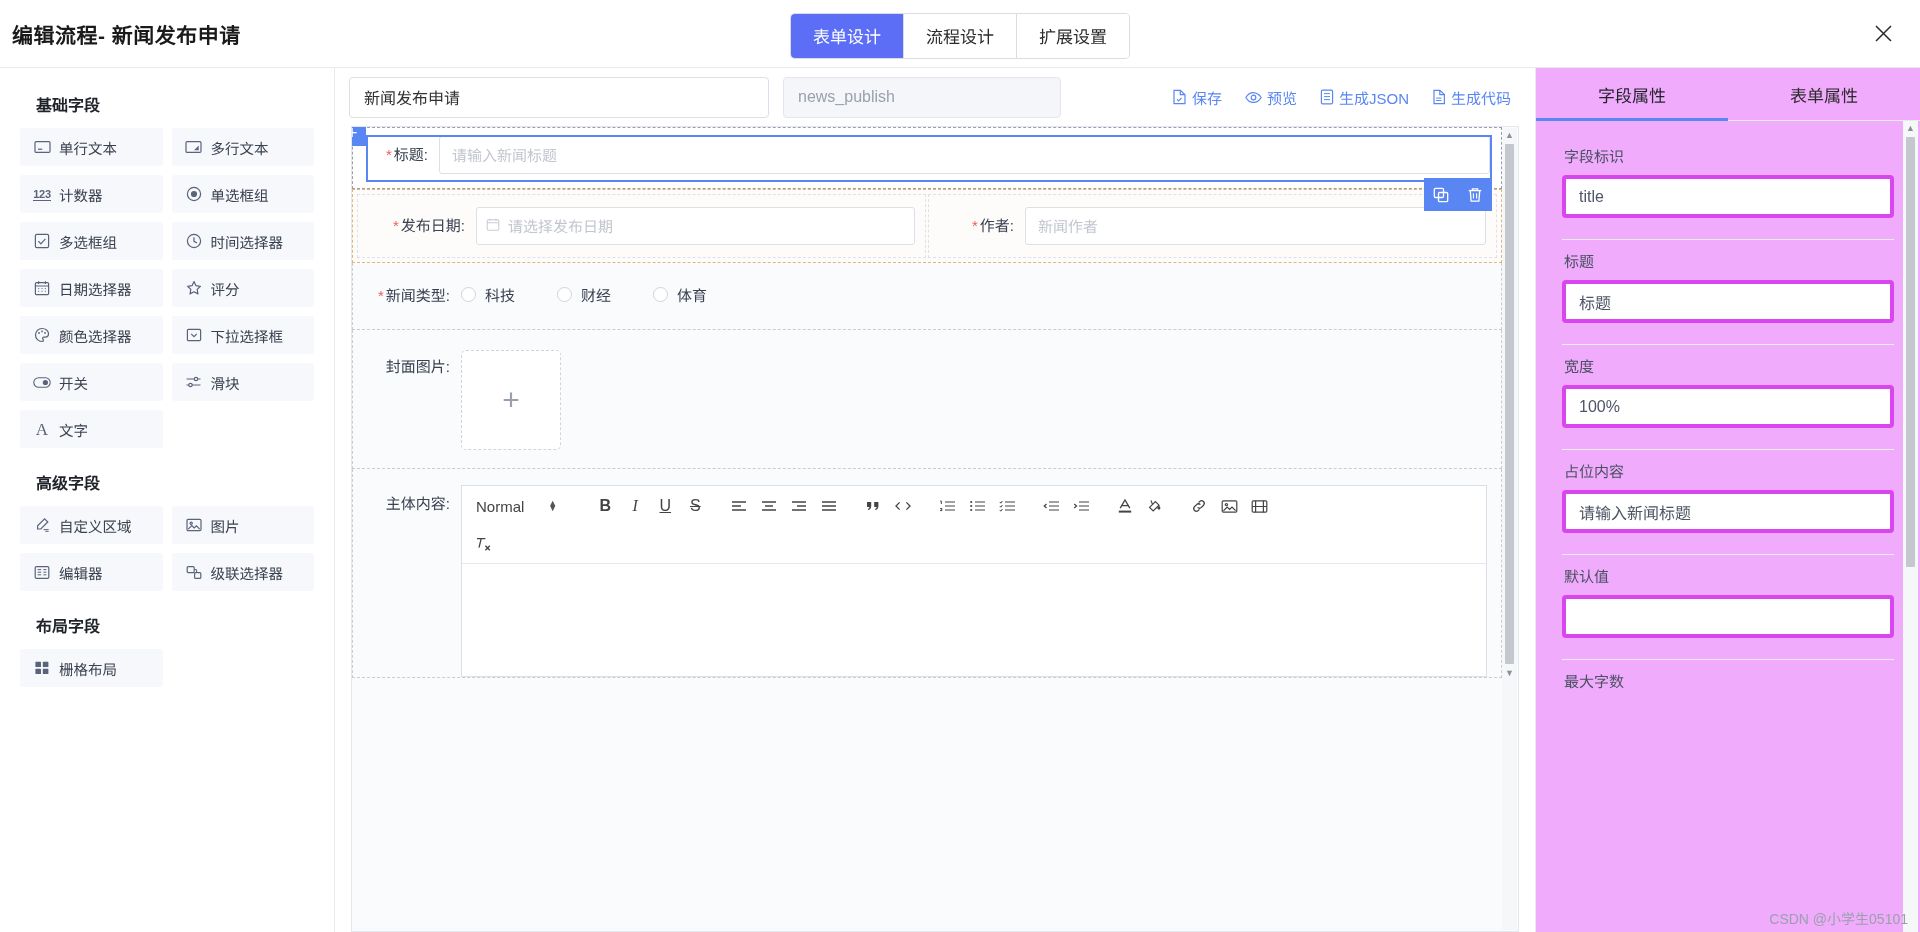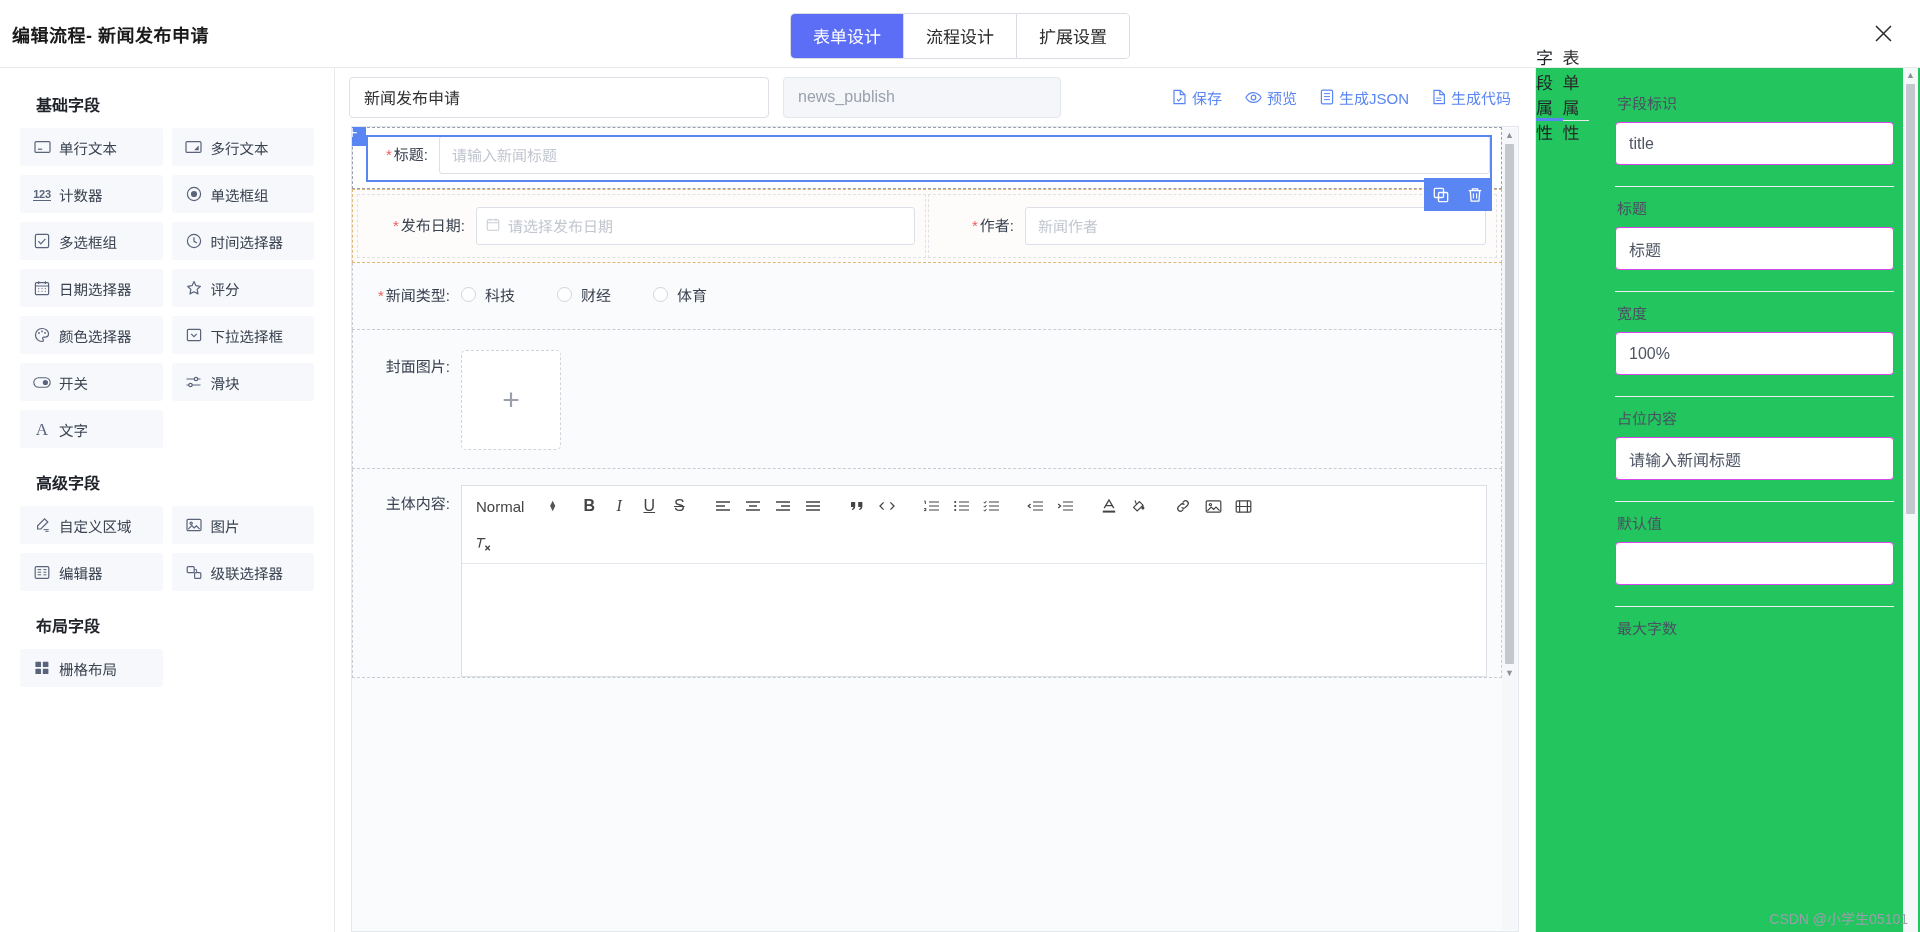--- a/index.html
+++ b/index.html
@@ -19,21 +19,21 @@
     height: 68px;
     background: #ffffff;
     border-bottom: 1px solid #e8eaec;
     display: flex;
     align-items: center;
   }
   #window-title {
     position: absolute;
     left: 12px; top: 50%;
     transform: translateY(-50%);
-    font-size: 18px;
+    font-size: 21px;
     font-weight: 700;
     color: #1a1a1a;
     letter-spacing: .5px;
     white-space: nowrap;
   }
   #tabgroup {
     position: absolute;
     left: 50%;
     transform: translateX(-50%);
     top: 50%;
@@ -365,21 +365,21 @@
     color: #444; cursor: pointer;
     font-size: 15px;
     margin-right: 2px;
   }
   .tb-item svg { display:block; }
   .tb-gap { width: 14px; }
   .tb-select {
     display: flex; align-items: center;
     height: 26px; padding: 0 4px 0 6px;
     font-size: 15px; color: #444; cursor: pointer;
-    margin-right: 0;
+    margin-right: 16px;
     gap: 24px;
   }
   .tb-updown { display:flex; flex-direction:column; line-height:5px; font-size:9px; color:#555;}
   .editor-body { height: 112px; background:#fff; }
 
   
   #canvas-scroll {
     position: absolute;
     right: 1px; top: 1px; bottom: 1px;
     width: 15px;
@@ -396,24 +396,24 @@
     margin: 2px 0;
     background: #c4c7cd;
     border-radius: 1px;
     max-height: 520px;
   }
 
   
   #props {
     width: 385px;
     flex: 0 0 385px;
-    background: #22c55e;
+    background: #f0abfc;
     border-left: 1px solid #e8eaec;
     display: flex;
-    flex-direction: row;
+    flex-direction: column;
   }
   #props-tabs {
     display: flex;
     height: 53px;
     flex: 0 0 53px;
     border-bottom: 1px solid #e8eaec;
   }
   .ptab {
     flex: 1 1 50%;
     display: flex; align-items: center; justify-content: center;
@@ -438,21 +438,21 @@
   }
   .prop-field { padding-bottom: 6px; }
   .prop-label {
     font-size: 15px;
     color: #4a5162;
     margin: 10px 0 9px 2px;
   }
   .prop-input {
     width: 100%;
     height: 43px;
-    border: 1px solid #d946ef;
+    border: 4px solid #d946ef;
     border-radius: 4px;
     padding: 0 13px;
     font-size: 16px;
     color: #4e5costs;
     color: #4e5565;
     outline: none;
     font-family: inherit;
     background: #fff;
   }
   .prop-input::placeholder { color: #7c838f; }

